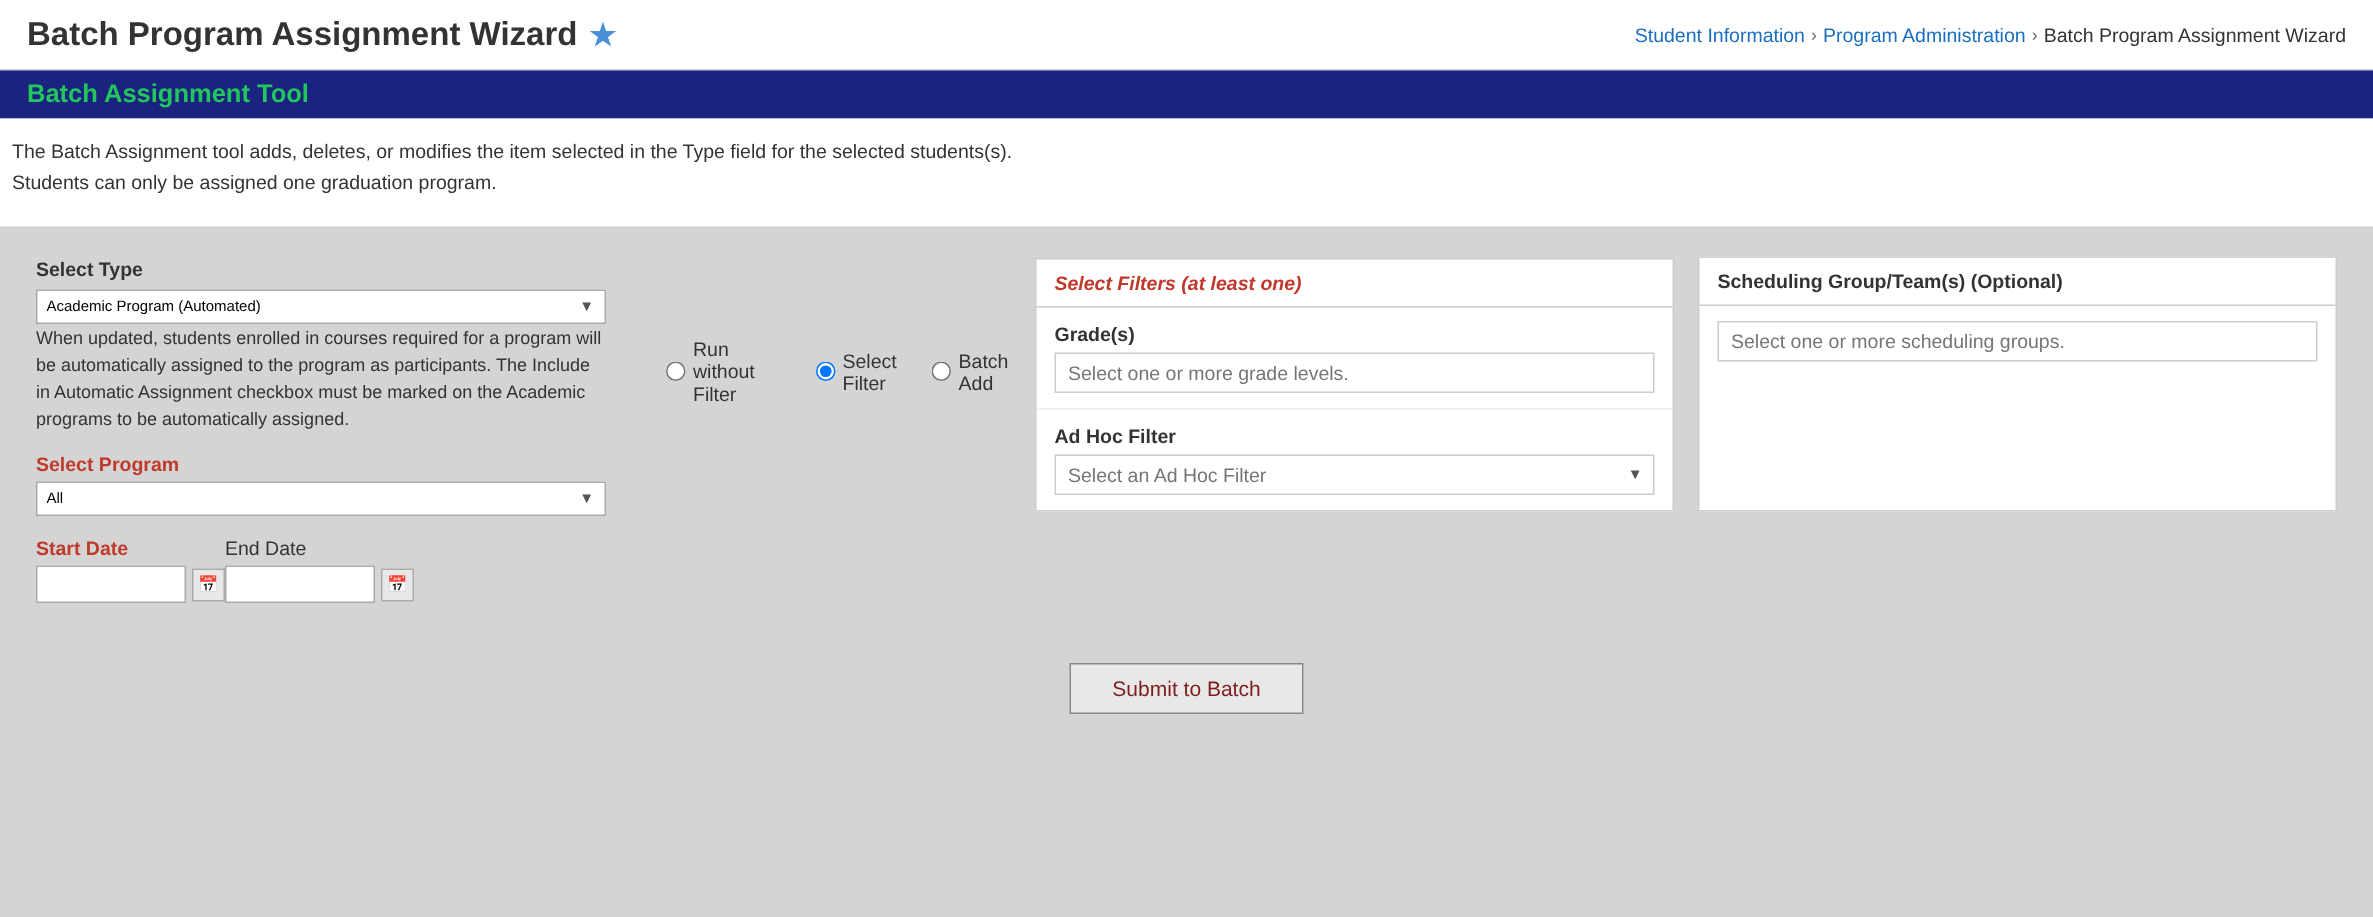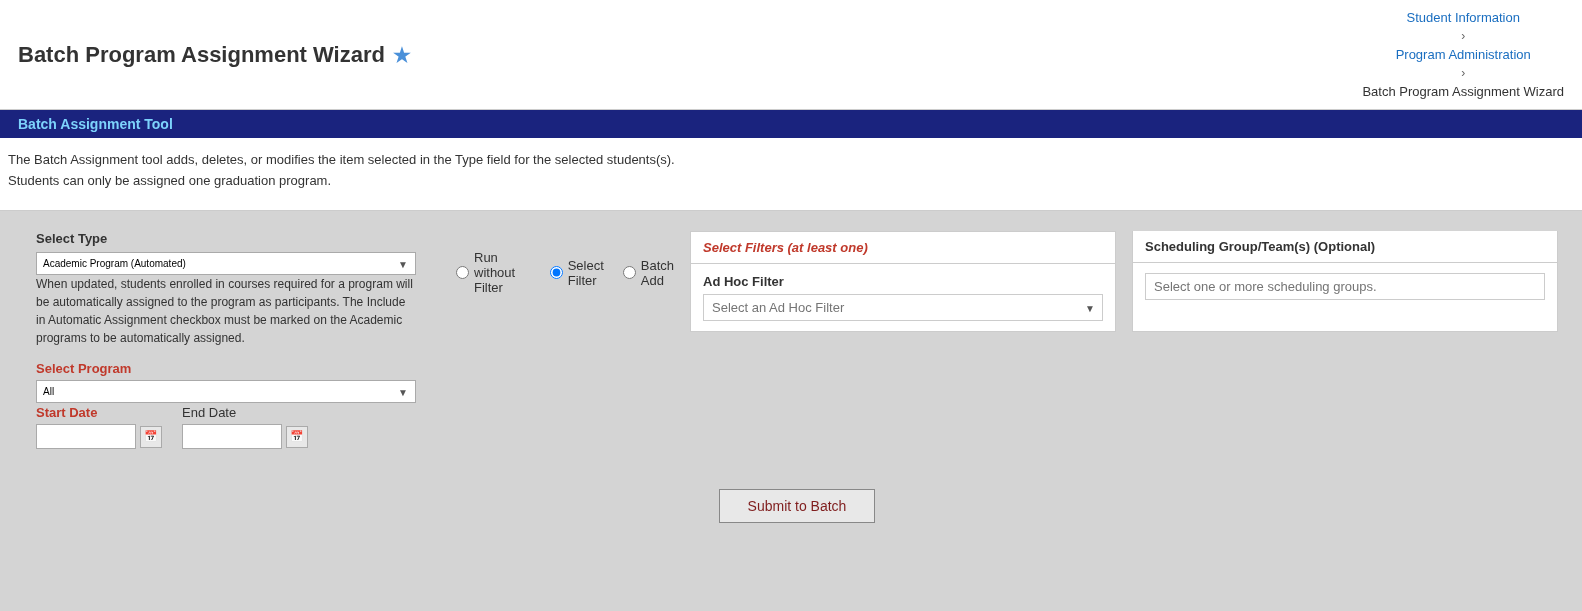--- a/index.html
+++ b/index.html
@@ -32,60 +32,59 @@
     .header-title .star-icon {
       color: #4a90d9;
       font-size: 20px;
     }
     .breadcrumb {
       font-size: 13px;
       color: #333;
       display: flex;
       align-items: center;
       gap: 4px;
-      flex-direction: column;
     }
     .breadcrumb a {
       color: #1a6ec0;
       text-decoration: none;
     }
     .breadcrumb .sep {
       color: #666;
       font-size: 12px;
     }
     .breadcrumb .current {
       color: #333;
       font-weight: normal;
     }
 
     
     .section-bar {
       background: #1a237e;
-      color: #7dd3fc;
+      color: #22c55e;
       padding: 6px 18px;
-      font-size: 14px;
+      font-size: 17px;
       font-weight: bold;
     }
 
     
     .info-box {
       background: #fff;
       border-bottom: 1px solid #ccc;
       padding: 14px 20px 16px 8px;
     }
     .info-box p {
       margin-bottom: 6px;
       font-size: 13px;
       color: #333;
     }
 
     
     .main-content {
       background: #d4d4d4;
-      padding: 20px 24px 24px 36px;
+      padding: 20px 24px 24px 24px;
       display: flex;
       flex-direction: column;
     }
 
     .form-row {
       display: flex;
       gap: 40px;
       align-items: flex-start;
     }
 
@@ -138,22 +137,21 @@
     .select-program-label {
       color: #c0392b;
       font-size: 13px;
       font-weight: bold;
       margin-top: 14px;
       margin-bottom: 4px;
     }
 
     .dates-row {
       display: flex;
-      gap: 20px;
-      margin-top: 2px;
+      margin-top: 14px;
       align-items: center;
     }
     .date-field {
       display: flex;
       flex-direction: column;
     }
     .date-label {
       font-size: 13px;
       margin-bottom: 4px;
       color: #333;
@@ -369,20 +367,26 @@
         </label>
         <label class="radio-option">
           <input type="radio" name="filter-mode" style="">
           <span>Batch Add</span>
         </label>
       </div>
 
       <div class="filters-section">
         <div class="filters-header">Select Filters (at least one)</div>
 
+        <div class="filter-field">
+          <div class="filter-field-label">Grade(s)</div>
+          <div class="filter-input-wrapper">
+            <input type="text" class="filter-input" placeholder="Select one or more grade levels." style="">
+          </div>
+        </div>
 
         <div class="filter-field">
           <div class="filter-field-label">Ad Hoc Filter</div>
           <div class="filter-input-wrapper with-arrow">
             <input type="text" class="filter-input" placeholder="Select an Ad Hoc Filter" style="">
           </div>
         </div>
       </div>
 
       <div class="optional-section">

